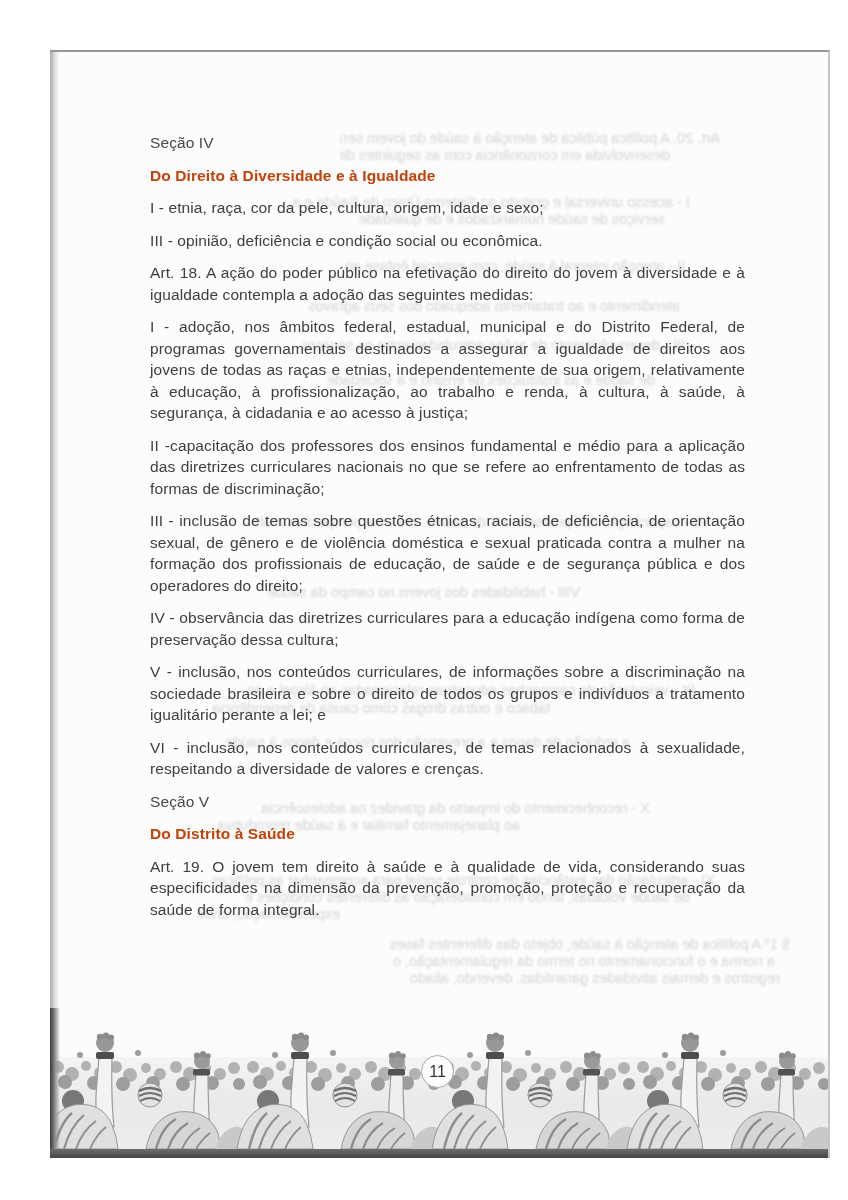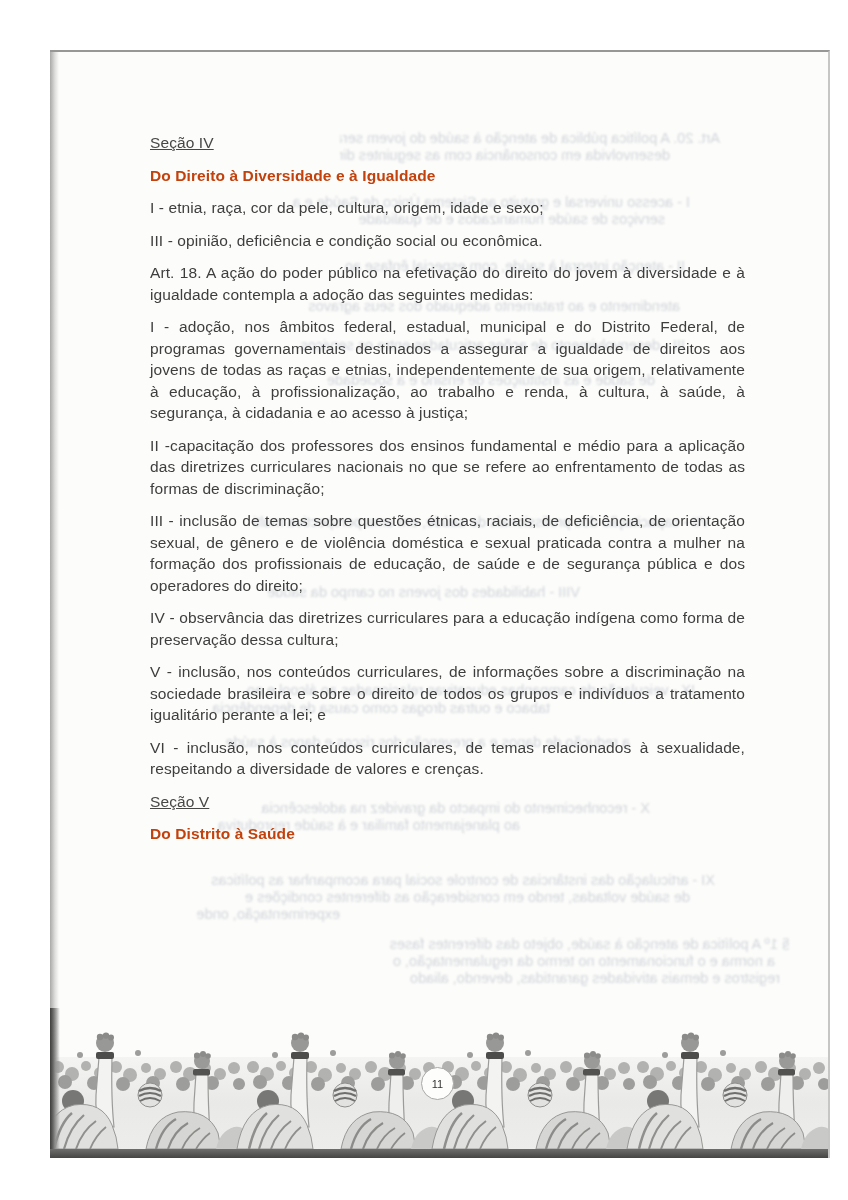--- a/index.html
+++ b/index.html
@@ -9,33 +9,33 @@
     box-sizing:border-box;overflow:hidden;}
   .spine-edge{position:absolute;left:0;top:0;bottom:0;width:9px;
     background:linear-gradient(to right,#a9a9a7,#dededc 55%,rgba(252,252,250,0));}
   .spine-edge-dark{position:absolute;left:0;bottom:0;width:10px;height:150px;
     background:linear-gradient(to right,#3f3f3d,rgba(63,63,61,0));}
   .bottom-strip{position:absolute;left:0;right:0;bottom:0;height:9px;
     background:linear-gradient(#6d6d6b,#454543);}
   .text-col{position:absolute;left:100px;top:80px;width:595px;color:#3e3e3e;}
   .para{font-size:15.5px;line-height:21.5px;margin:0 0 11px;text-align:justify;
     letter-spacing:.1px;}
-  .section-label{text-align:left;color:#474745;text-decoration:underline;}
+  .section-label{text-align:left;color:#474745;}
   .heading{font-weight:bold;color:#c2410c;text-align:left;}
   .gap-top{}
   
   .ghost{position:absolute;font-size:14.5px;line-height:16px;color:#aeb4c0;
     opacity:.55;filter:blur(1.2px);transform:scaleX(-1);text-align:left;
     white-space:nowrap;overflow:hidden;pointer-events:none;}
   
   .crowd-band{position:absolute;left:0;right:0;bottom:9px;height:122px;overflow:hidden;}
-  .page-number-circle{position:absolute;left:371px;top:40px;width:33px;height:33px;
+  .page-number-circle{position:absolute;left:371px;top:28px;width:33px;height:33px;
     border-radius:50%;background:#fdfdfc;border:1px solid #a8a8a6;
     display:flex;align-items:center;justify-content:center;
-    font-size:11px;color:#333331;box-sizing:border-box;}
+    font-size:16px;color:#333331;box-sizing:border-box;}
 </style>
 </head>
 <body>
 
 <div class="scan-page">
 
   <div>
     <div class="ghost" style="left:290px;top:78px;width:380px">Art. 20. A política pública de atenção à saúde do jovem será</div>
     <div class="ghost" style="left:290px;top:95px;width:330px">desenvolvida em consonância com as seguintes diretrizes:</div>
     <div class="ghost" style="left:185px;top:142px;width:455px">I - acesso universal e gratuito ao Sistema Único de Saúde e a</div>
@@ -66,20 +66,21 @@
     <p class="para">III - opinião, deficiência e condição social ou econômica.</p>
     <p class="para">Art. 18. A ação do poder público na efetivação do direito do jovem à diversidade e à igualdade contempla a adoção das seguintes medidas:</p>
     <p class="para">I - adoção, nos âmbitos federal, estadual, municipal e do Distrito Federal, de programas governamentais destinados a assegurar a igualdade de direitos aos jovens de todas as raças e etnias, independentemente de sua origem, relativamente à educação, à profissionalização, ao trabalho e renda, à cultura, à saúde, à segurança, à cidadania e ao acesso à justiça;</p>
     <p class="para">II -capacitação dos professores dos ensinos fundamental e médio para a aplicação das diretrizes curriculares nacionais no que se refere ao enfrentamento de todas as formas de discriminação;</p>
     <p class="para">III - inclusão de temas sobre questões étnicas, raciais, de deficiência, de orientação sexual, de gênero e de violência doméstica e sexual praticada contra a mulher na formação dos profissionais de educação, de saúde e de segurança pública e dos operadores do direito;</p>
     <p class="para">IV - observância das diretrizes curriculares para a educação indígena como forma de preservação dessa cultura;</p>
     <p class="para">V - inclusão, nos conteúdos curriculares, de informações sobre a discriminação na sociedade brasileira e sobre o direito de todos os grupos e indivíduos a tratamento igualitário perante a lei; e</p>
     <p class="para">VI - inclusão, nos conteúdos curriculares, de temas relacionados à sexualidade, respeitando a diversidade de valores e crenças.</p>
     <p class="para section-label gap-top">Seção V</p>
     <p class="para heading">Do Distrito à Saúde</p>
+    <p class="para">Art. 19. O jovem tem direito à saúde e à qualidade de vida, considerando suas especificidades na dimensão da prevenção, promoção, proteção e recuperação da saúde de forma integral.</p>
   </div>
 
   <div class="crowd-band">
     <svg width="780" height="122" viewBox="0 0 780 122" aria-hidden="true">
       <defs>
         <linearGradient id="bandbg" x1="0" y1="0" x2="0" y2="1">
           <stop offset="0" stop-color="#f4f4f2"></stop>
           <stop offset="0.5" stop-color="#e9e9e7"></stop>
           <stop offset="1" stop-color="#ededeb"></stop>
         </linearGradient>

